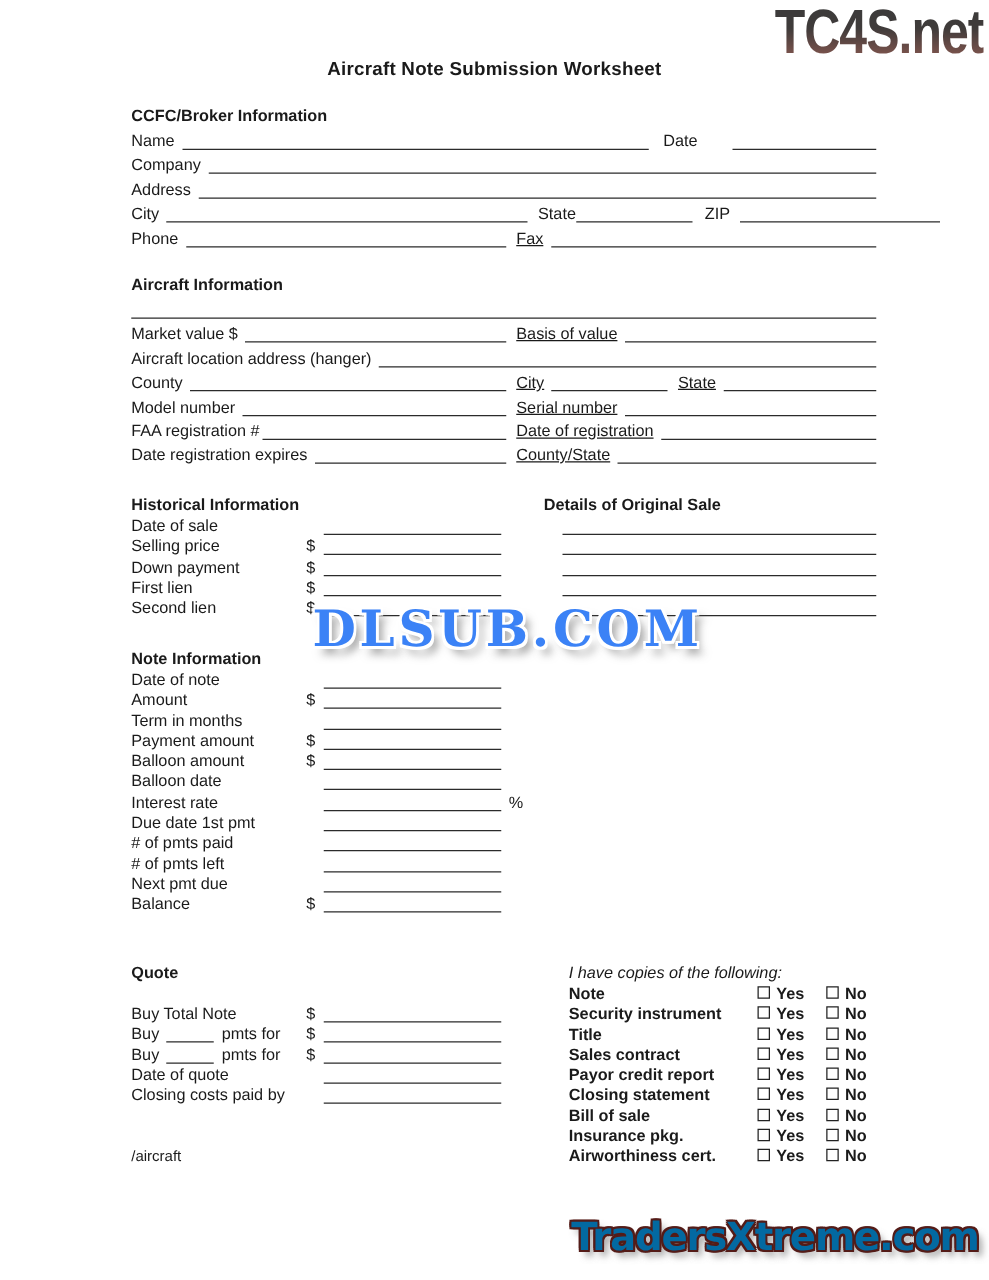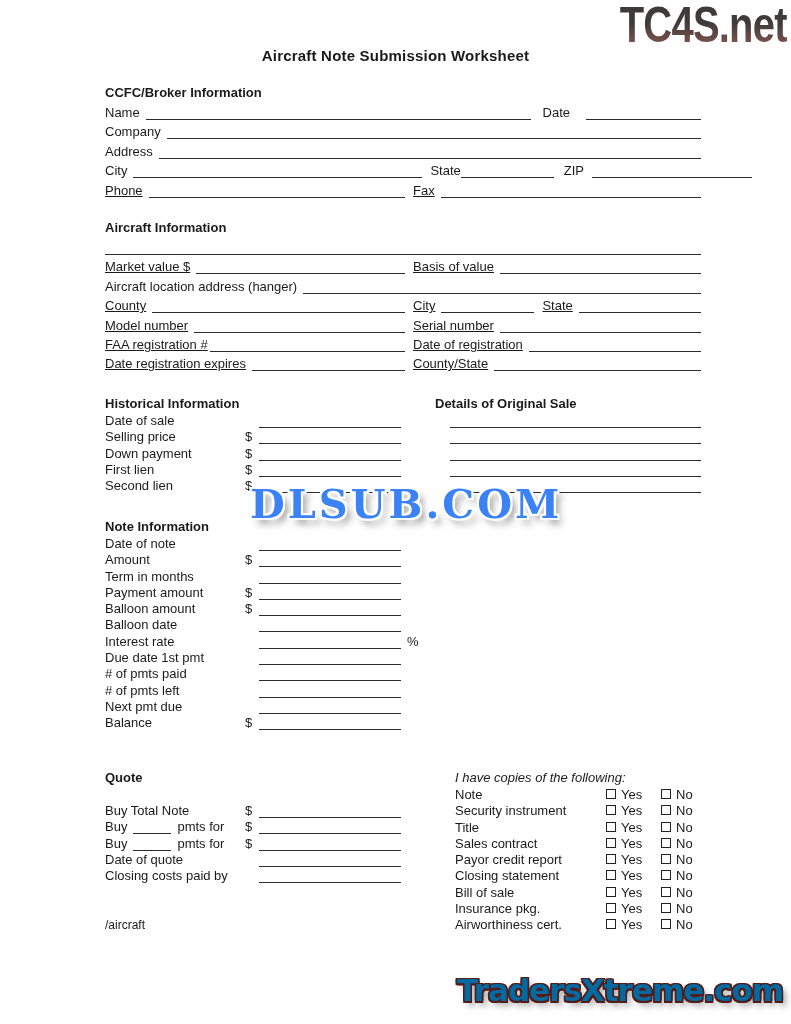--- a/index.html
+++ b/index.html
@@ -20,33 +20,33 @@
   .w93{width:93px;flex:none;}
   .w160{width:160px;flex:none;}
   .w142{width:142px;flex:none;}
   .w140{width:140px;flex:none;}
   .w38{width:38px;flex:none;margin:0 6px;}
   .dol{width:14px;flex:none;}
   .sp49{width:49px;flex:none;}
   .ml8{margin-left:8px;}
   .ml10{margin-left:10px;}
   .ml12{margin-left:12px;}
-  .g1{display:flex;align-items:baseline;width:300px;flex:none;text-decoration:underline;}
+  .g1{display:flex;align-items:baseline;width:300px;flex:none;}
   .g2{display:flex;align-items:baseline;flex:1;margin-left:8px;text-decoration:underline;}
   .wide{width:647px;}
   .twocol{display:flex;align-items:flex-start;}
   .nl{width:345px;flex:none;}
   .nr{flex:1;}
   .lblcell{display:flex;align-items:baseline;width:140px;flex:none;}
   .solo{height:16px;border-bottom:1px solid #2b2b2b;margin-top:1px;}
   .solo-first{margin-top:5px;}
   .seller-head{margin-top:22px;height:17px;font-weight:bold;}
   .qgap{height:16px;}
   .ital{font-style:italic;}
-  .crow{display:flex;align-items:baseline;height:16.3px;padding-left:5px;}
+  .crow{display:flex;align-items:baseline;height:16.3px;padding-left:5px;font-weight:bold;}
   .chead{height:17px;padding-left:5px;}
   .clab{flex:1;}
   .cyes{width:55px;flex:none;display:flex;align-items:baseline;}
   .cno{width:40px;flex:none;display:flex;align-items:baseline;}
   .box{display:inline-block;width:8px;height:8px;border:1.3px solid #222;margin-right:5px;flex:none;}
   .footer{position:absolute;left:105px;top:918px;font-size:12px;}
   
   .wm-tc4s{position:absolute;top:0px;right:4px;font-size:50px;font-weight:bold;letter-spacing:-1px;
            transform:scaleX(.8);transform-origin:100% 0;color:#4a3c39;
            background:linear-gradient(180deg,#3b3b3b 0%,#3f3b3a 45%,#8c5a52 100%);
@@ -72,21 +72,21 @@
 
   <div class="wm-tc4s">TC4S.net</div>
 
   <div class="title">Aircraft Note Submission Worksheet</div>
 
   <div class="sec" style="top:85px">
     <div class="shead">CCFC/Broker Information</div>
     <div class="frow">
       <span class="lbl">Name</span>
       <span class="bl fl"></span>
-      <span class="lbl ml12" style="margin-right:16px">Date</span>
+      <span class="lbl ml12" style="margin-right:28px">Date</span>
       <span class="bl w115"></span>
     </div>
     <div class="frow">
       <span class="lbl">Company</span>
       <span class="bl fl"></span>
     </div>
     <div class="frow">
       <span class="lbl">Address</span>
       <span class="bl fl"></span>
     </div>

